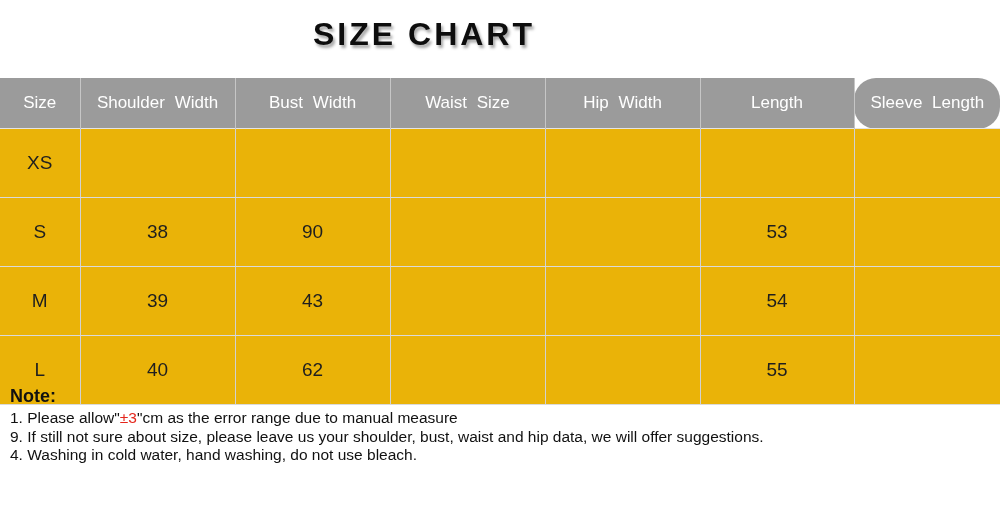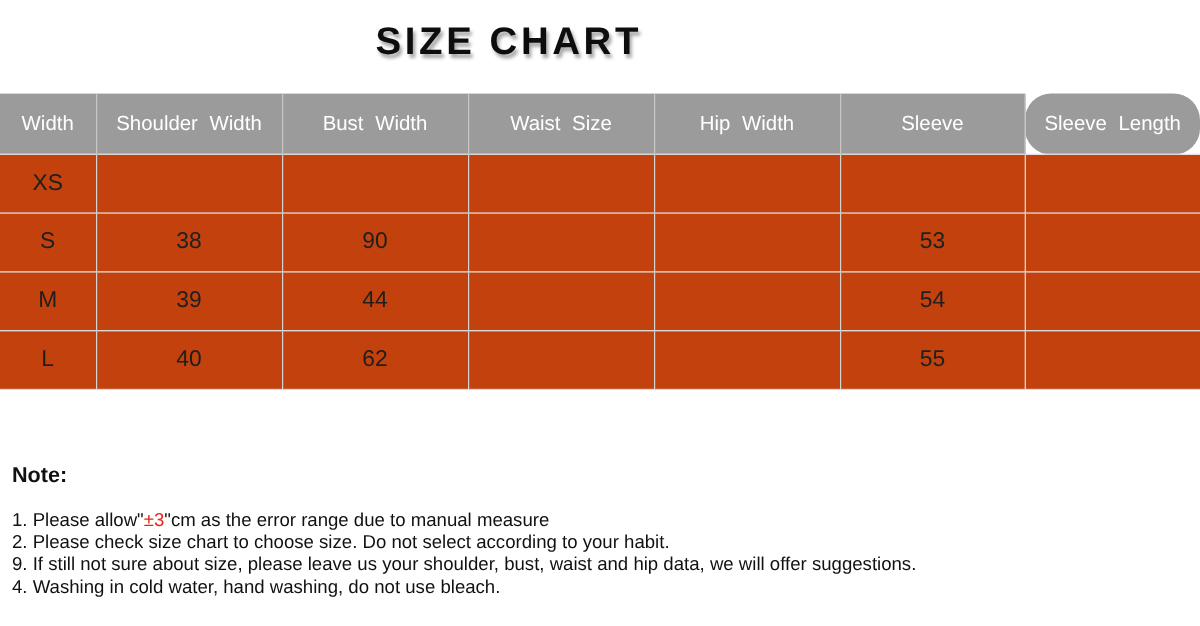--- a/index.html
+++ b/index.html
@@ -46,37 +46,37 @@
   }
   table.size-chart th:last-child { border-right: none; border-radius: 22px; }
   table.size-chart td {
     height: 48px;
     text-align: center;
     vertical-align: middle;
     font-size: 19px;
     color: #1f1f1f;
     border-bottom: 1px solid #dadada;
     border-right: 1px solid #d2d2d2;
-    background: #c2410c;
-    padding: 0;
+    background: #eab308;
+    padding: 10px;
   }
   table.size-chart td:last-child { border-right: none; }
   table.size-chart tbody tr:first-child td { border-top: 1px solid #e4e4e4; }
   td.size-col { font-size: 17px; }
   .notes {
     position: absolute;
     top: 386px;
     left: 10px;
     width: 980px;
     color: #111111;
   }
   .notes-heading {
     font-size: 18px;
     font-weight: 700;
-    margin-bottom: 18px;
+    margin-bottom: 2px;
   }
   .note-line {
     font-size: 15.5px;
     line-height: 18.5px;
     white-space: nowrap;
   }
   .red { color: #e4251b; }
 </style>
 </head>
 <body>
@@ -88,26 +88,26 @@
     <col style="width:80px">
     <col style="width:155px">
     <col style="width:155px">
     <col style="width:155px">
     <col style="width:155px">
     <col style="width:154px">
     <col style="width:146px">
   </colgroup>
   <thead>
     <tr>
-      <th>Width</th>
+      <th>Size</th>
       <th>Shoulder Width</th>
       <th>Bust Width</th>
       <th>Waist Size</th>
       <th>Hip Width</th>
-      <th>Sleeve</th>
+      <th>Length</th>
       <th>Sleeve Length</th>
     </tr>
   </thead>
   <tbody>
     <tr>
       <td class="size-col">XS</td>
       <td></td>
       <td></td>
       <td></td>
       <td></td>
@@ -119,37 +119,36 @@
       <td>38</td>
       <td>90</td>
       <td></td>
       <td></td>
       <td>53</td>
       <td></td>
     </tr>
     <tr>
       <td class="size-col">M</td>
       <td>39</td>
-      <td>44</td>
+      <td>43</td>
       <td></td>
       <td></td>
       <td>54</td>
       <td></td>
     </tr>
     <tr>
       <td class="size-col">L</td>
       <td>40</td>
       <td>62</td>
       <td></td>
       <td></td>
       <td>55</td>
       <td></td>
     </tr>
   </tbody>
 </table>
 
 <div class="notes">
   <div class="notes-heading">Note:</div>
   <div class="note-line"><span>1. Please allow"</span><span class="red">±3</span><span>"cm as the error range due to manual measure</span></div>
-  <div class="note-line">2. Please check size chart to choose size. Do not select according to your habit.</div>
   <div class="note-line">9. If still not sure about size, please leave us your shoulder, bust, waist and hip data, we will offer suggestions.</div>
   <div class="note-line">4. Washing in cold water, hand washing, do not use bleach.</div>
 </div>
 
 </body></html>

